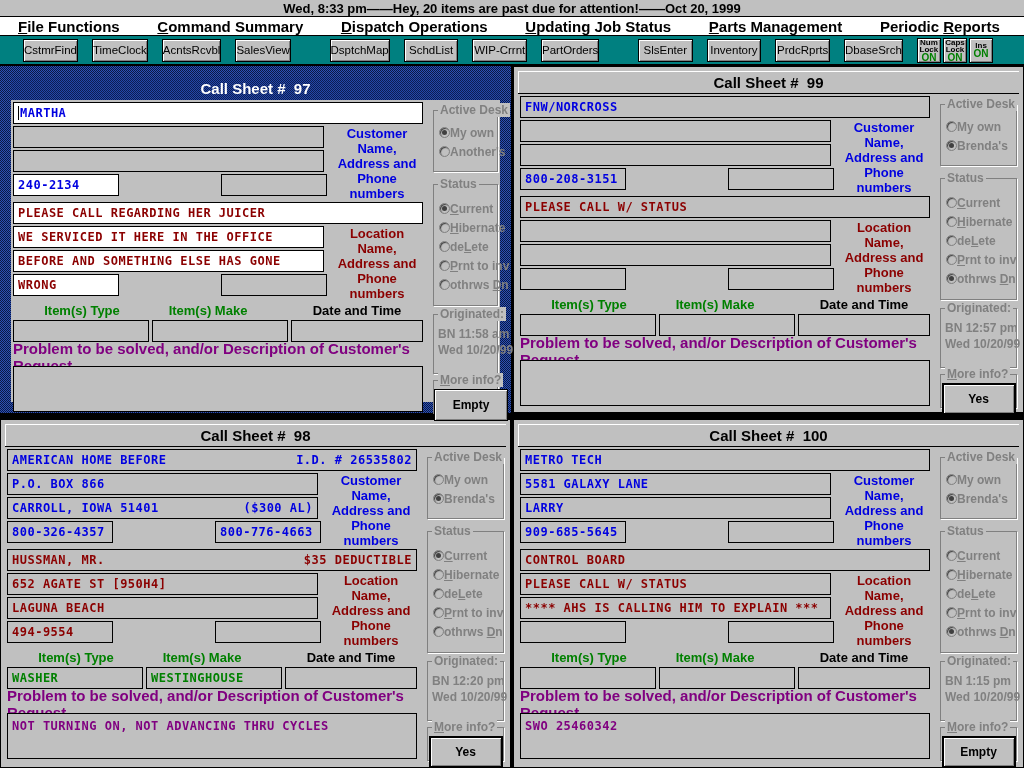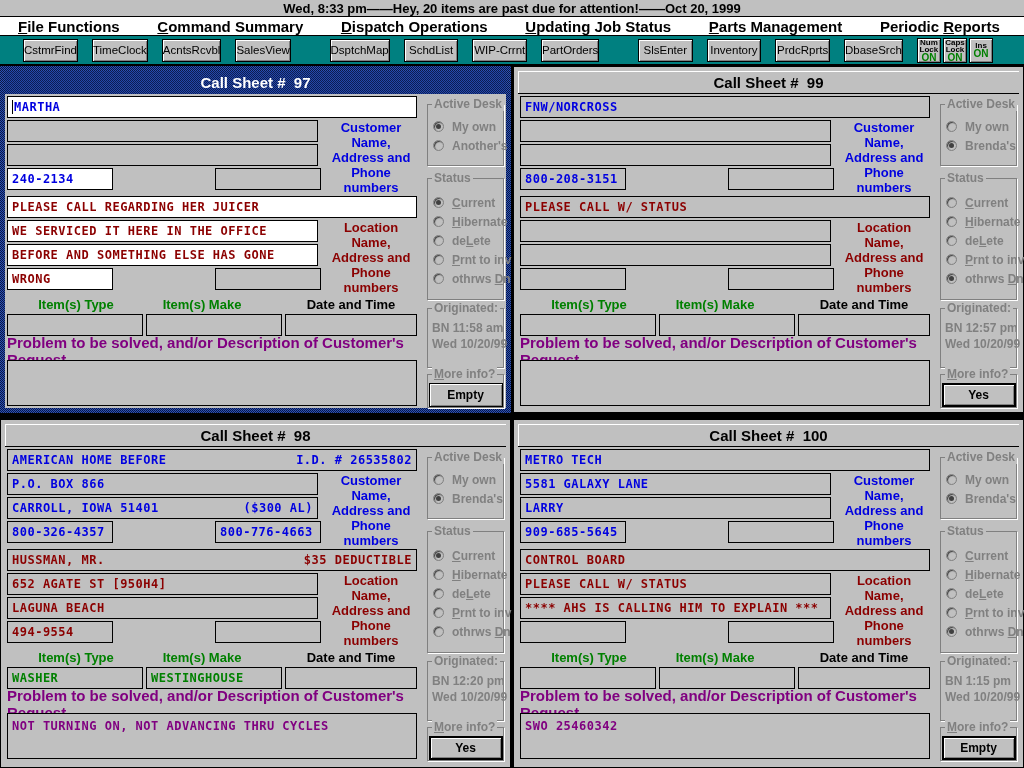--- a/index.html
+++ b/index.html
@@ -28,21 +28,21 @@
     line-height:7px; }
   .ind .il { font-size:8px; font-weight:bold; color:#000; }
   .ind .ion { font-size:10px; font-weight:bold; color:#008000; line-height:9px; }
   .tgap3 { width:34px; }
 
   
   #panels { padding-top:2px; display:grid; grid-template-columns:511px 511px;
     grid-template-rows:347px 349px; gap:6px 2px; background:#000; }
   .panel { background:#c0c0c0; border:1px solid #000; padding:4px;
     display:flex; flex-direction:column; }
-  .panel.active { border:none; padding:5px;
+  .panel.active { border:none; padding:11px;
     background:conic-gradient(#2c50b4 25%, #0a1844 0 50%, #2c50b4 0 75%, #0a1844 0) 0 0/2px 2px;justify-content:flex-end; }
   .ptitle { height:23px; background:#c0c0c0; border-bottom:1px solid #000;
     box-shadow:inset 1px 1px 0 #fff;
     display:flex; align-items:center; justify-content:center;
     font-weight:bold; font-size:15px; color:#000; white-space:pre; }
   .panel.active .ptitle { color:#fff; border-bottom:none;
     background:conic-gradient(#2448a8 25%, #0c1c54 0 50%, #2448a8 0 75%, #0c1c54 0) 0 0/2px 2px;
     box-shadow:none; }
   .pbody { flex:1; position:relative; background:#c0c0c0; padding:2px; }
   .leftcol { position:absolute; left:2px; top:2px; width:412px; bottom:2px; }
@@ -84,33 +84,33 @@
 
   
   .gbox { position:absolute; left:0; right:0; border:1px solid #808080;
     box-shadow:1px 1px 0 #fff; }
   .gbox .glbl { position:absolute; top:-8px; left:4px; background:#c0c0c0;
     padding:0 2px; font-weight:bold; font-size:12px; color:#808080; white-space:nowrap; }
   .g-desk { top:8px; height:62px; }
   .g-status { top:82px; height:122px; }
   .g-orig { top:212px; height:60px; }
   .g-more { top:278px; height:34px; }
-  .radio-row { display:flex; align-items:center; gap:8px; height:19px;
+  .radio-row { display:flex; align-items:center; gap:0; height:19px;
     padding-left:5px; margin-top:0; }
   .g-desk .radio-row:first-of-type { margin-top:12px; }
   .g-status .radio-row:first-of-type { margin-top:14px; }
   .rdot { width:11px; height:11px; border-radius:50%; background:#c0c0c0;
     border:1px solid #808080; box-shadow:inset 1px 1px 1px #404040; flex:none; position:relative; }
   .rdot.sel::after { content:""; position:absolute; left:2px; top:2px;
     width:5px; height:5px; border-radius:50%; background:#404040; }
   .rlbl { font-weight:bold; font-size:12px; color:#808080; white-space:nowrap; }
   .orig-line { font-weight:bold; font-size:12px; color:#808080;
     padding:2px 0 0 4px; white-space:nowrap; }
   .g-orig .orig-line:first-of-type { padding-top:12px; }
-  .btn95 { display:block; margin:8px auto 16px; width:74px; height:24px;
+  .btn95 { display:block; margin:8px auto 16px; width:74px; height:32px;
     background:#c0c0c0; border:2px solid #000;
     box-shadow:inset 1px 1px 0 #fff, inset -1px -1px 0 #808080;
     font-family:"Liberation Sans", sans-serif; font-weight:bold; font-size:12px; color:#000;
     text-align:center; line-height:15px; }
   .panel.active .btn95 { border-width:1px; line-height:16px; }
 </style>
 </head>
 <body>
 
 <div class="sys-titlebar">

